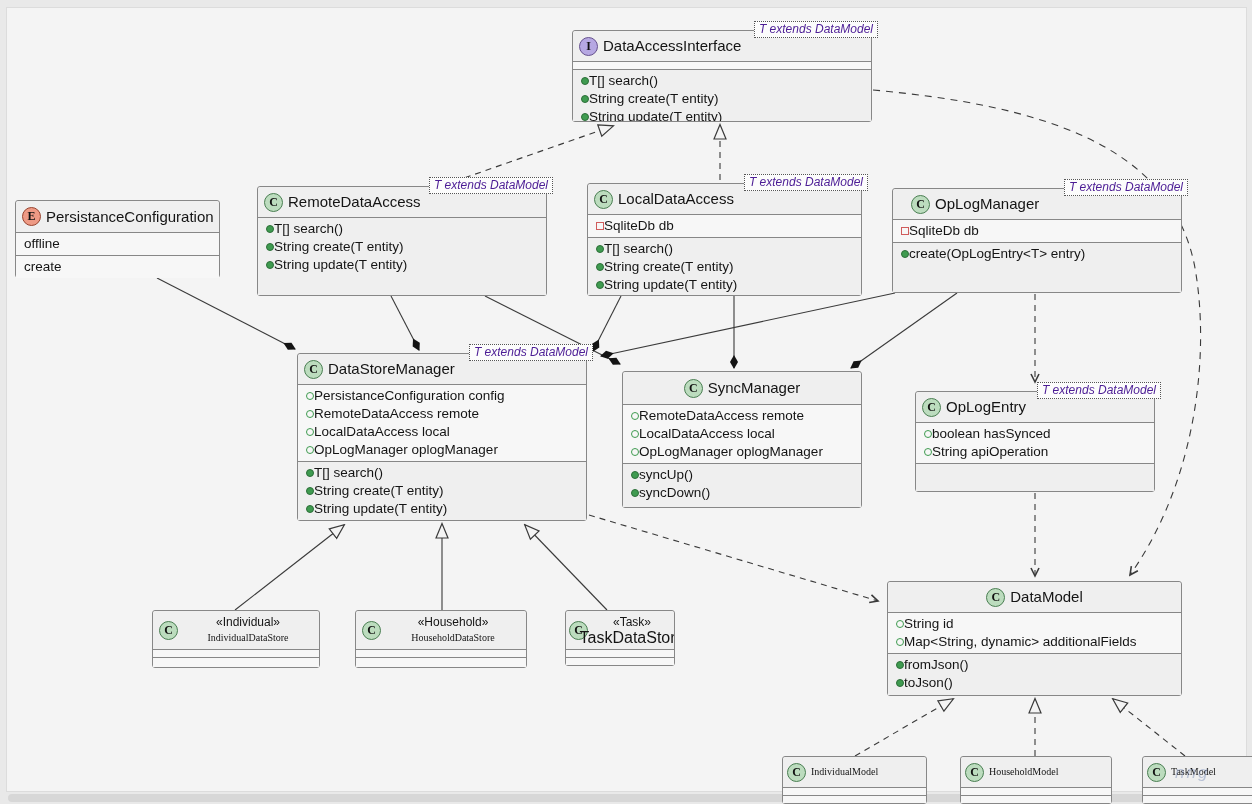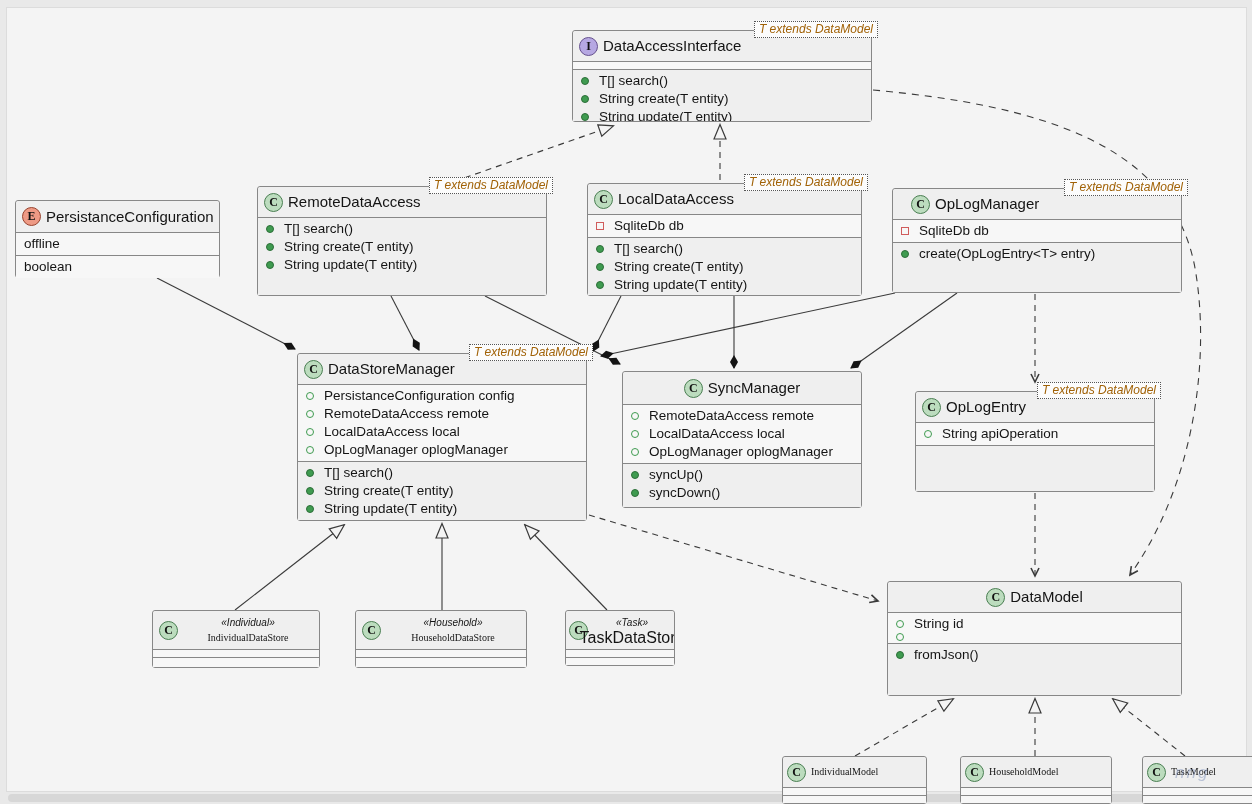--- a/index.html
+++ b/index.html
@@ -19,31 +19,31 @@
   .it{}
   .badge{flex:0 0 auto;width:19px;height:19px;border-radius:50%;background:#bcdcbe;
          border:1.5px solid #4a7f52;display:flex;align-items:center;justify-content:center;
          font:bold 12px "Liberation Serif",serif;box-sizing:border-box;color:#111;}
   .badge.i{background:#b6a8e2;border-color:#66518f;}
   .badge.e{background:#ee9a85;border-color:#99432e;}
   .sec{border-top:1px solid #878787;padding:2px 0;flex:0 0 auto;background:#f7f7f7;overflow:hidden;}
   .sec.alt{background:#efefef;}
   .sec.grow{flex:1 1 auto;}
   .sec.blank{padding:0;min-height:7px;}
-  .m{display:flex;align-items:center;gap:10px;padding:0 8px;white-space:nowrap;}
+  .m{display:flex;align-items:center;gap:0;padding:0 8px;white-space:nowrap;}
   .ic{flex:0 0 auto;width:8px;height:8px;box-sizing:border-box;}
   .ic.oc{border:1.5px solid #3f9b50;border-radius:50%;}
   .ic.fc{background:#3f9b50;border:1px solid #2c6e38;border-radius:50%;}
   .ic.sq{border:1.5px solid #d05c5c;}
   .tmpl{position:absolute;top:-10px;right:-7px;z-index:6;background:#fcfcfc;
         border:1.2px dotted #555;padding:0 4px;font:italic 12px/15px "Liberation Sans",sans-serif;
-        white-space:nowrap;color:#a16207;}
+        white-space:nowrap;color:#4c1d95;}
   .vrow{padding:2px 8px;border-top:1px solid #878787;background:#f7f7f7;flex:1 1 auto;}
   .stcol{display:flex;flex-direction:column;align-items:center;line-height:15px;flex:1 1 auto;min-width:0;}
-  .stereo{font-style:italic;font-size:10px;}
+  .stereo{font-size:12px;}
   .nm.sm2{font-size:10px;font-family:Liberation Serif, serif;}
   .hd.tall{height:38px;}
   .wm{position:absolute;left:1168px;top:755px;z-index:3;font-size:17px;
       color:rgba(120,140,185,.45);letter-spacing:2px;font-style:italic;}
 </style>
 </head>
 <body>
 
 <div class="frame">
 <div class="canvas">
@@ -111,21 +111,21 @@
           </div>
     </div>
   </div>
 
   <div class="cls" style="left:8px;top:192px;width:205px;height:78px;">
     <div class="hd" style="height:31px;">
       <span class="badge e">E</span>
       <span class="nm">PersistanceConfiguration</span>
     </div>
     <div class="vrow"><span>offline</span></div>
-    <div class="vrow"><span>boolean</span></div>
+    <div class="vrow"><span>create</span></div>
   </div>
 
   <div class="cls" style="left:250px;top:178px;width:290px;height:110px;">
     <div class="tmpl"><span>T extends DataModel</span></div>
     <div class="hd">
       <span class="badge">C</span>
       <span class="nm">RemoteDataAccess</span>
     </div>
     <div class="sec alt grow">
       <div class="m">
@@ -264,44 +264,53 @@
 
   <div class="cls" style="left:908px;top:383px;width:240px;height:101px;">
     <div class="tmpl"><span>T extends DataModel</span></div>
     <div class="hd">
       <span class="badge">C</span>
       <span class="nm">OpLogEntry</span>
     </div>
     <div class="sec">
       <div class="m">
             <span class="ic oc"></span>
+            <span>boolean hasSynced</span>
+          </div>
+      <div class="m">
+            <span class="ic oc"></span>
             <span>String apiOperation</span>
           </div>
     </div>
     <div class="sec alt blank grow"></div>
   </div>
 
   <div class="cls" style="left:880px;top:573px;width:295px;height:115px;">
     <div class="hd ctr">
       <span class="badge">C</span>
       <span class="nm">DataModel</span>
     </div>
     <div class="sec">
       <div class="m">
             <span class="ic oc"></span>
             <span>String id</span>
           </div>
       <div class="m">
             <span class="ic oc"></span>
+            <span>Map&lt;String, dynamic&gt; additionalFields</span>
           </div>
     </div>
     <div class="sec alt grow">
       <div class="m">
             <span class="ic fc"></span>
             <span>fromJson()</span>
+          </div>
+      <div class="m">
+            <span class="ic fc"></span>
+            <span>toJson()</span>
           </div>
     </div>
   </div>
 
   <div class="cls" style="left:145px;top:602px;width:168px;height:58px;">
     <div class="hd tall">
       <span class="badge">C</span>
       <div class="stcol">
         <span class="stereo">«Individual»</span>
         <span class="nm sm2">IndividualDataStore</span>

